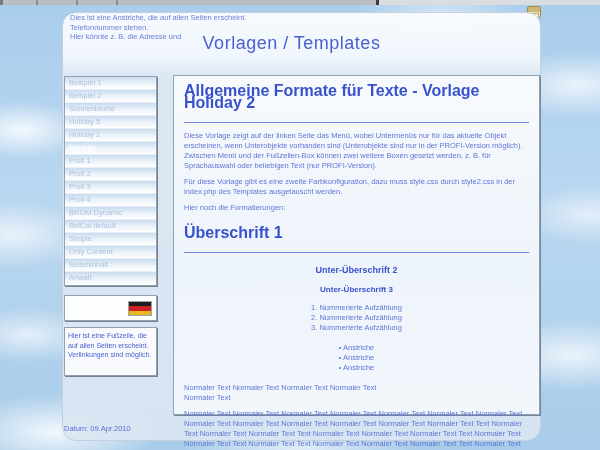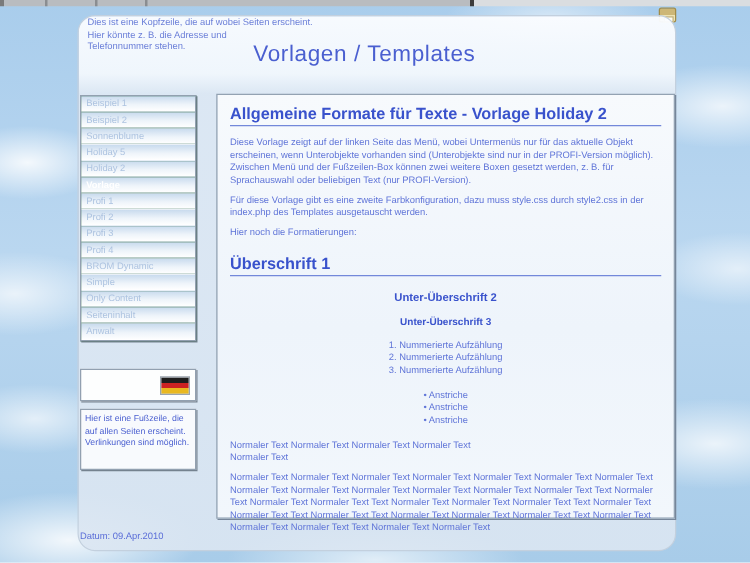--- a/index.html
+++ b/index.html
@@ -59,22 +59,22 @@
 
   .footer-box { position:absolute; left:64px; top:327px; width:93px; min-height:49px;
     background:#f8fafd; border:1px solid #92a0b0; box-shadow:1px 1px 0 #74828f;
     padding:3px 3px; font-size:7px; line-height:9.6px; color:#4a5fd0; }
 
   
   .content { position:absolute; left:173px; top:75px; width:367px; height:340px;
     border:1px solid #93a2b2; box-shadow:1px 1px 0 #76869a;
     background:linear-gradient(180deg,#f7fafd 0%, #eef4fb 55%, #f2f7fc 100%);
     padding:9px 10px; color:#6075d8; font-size:7.5px; line-height:10px; }
-  .content h1 { font-size:13px; line-height:12px; color:#3952cc; font-weight:bold;
-    padding-bottom:3px; border-bottom:1px solid #7388da; margin-bottom:8px; }
+  .content h1 { font-size:16px; line-height:12px; color:#3952cc; font-weight:bold;
+    padding-bottom:13px; border-bottom:1px solid #7388da; margin-bottom:8px; }
   .content .section-h1 { margin-top:14px; }
   .content p { margin:6px 0; }
   .sub2 { text-align:center; font-weight:bold; color:#3952cc; font-size:9px; margin:12px 0 4px; }
   .sub3 { text-align:center; font-weight:bold; color:#3952cc; font-size:8px; margin:10px 0 8px; }
   .olist { counter-reset:li; margin:8px 0 4px; }
   .olist .li { text-align:center; line-height:10px; }
   .olist .li::before { counter-increment:li; content:counter(li) ".  "; }
   .ulist { margin:10px 0 10px; }
   .ulist .li { text-align:center; line-height:10px; }
   .ulist .li::before { content:"• "; }
@@ -90,39 +90,40 @@
   <span class="tick" style="left:36px"></span>
   <span class="tick" style="left:76px"></span>
   <span class="tick" style="left:116px"></span>
 </div>
 
 <div class="print-icon"></div>
 
 <div class="page"></div>
 
 <div class="header-note">
-  <div>Dies ist eine Kopfzeile, die auf wobei Seiten erscheint.</div>
+  <div>Dies ist eine Anstriche, die auf allen Seiten erscheint.</div>
+  <div>Telefonnummer stehen.</div>
   <div>Hier könnte z. B. die Adresse und</div>
-  <div>Telefonnummer stehen.</div>
 </div>
 
 <div class="page-title">Vorlagen / Templates</div>
 
 <div class="menu-box">
   <div class="menu-item">Beispiel 1</div>
   <div class="menu-item">Beispiel 2</div>
   <div class="menu-item">Sonnenblume</div>
   <div class="menu-item">Holiday 5</div>
   <div class="menu-item">Holiday 2</div>
   <div class="menu-item active">Vorlage</div>
   <div class="menu-item">Profi 1</div>
   <div class="menu-item">Profi 2</div>
   <div class="menu-item">Profi 3</div>
   <div class="menu-item">Profi 4</div>
   <div class="menu-item">BROM Dynamic</div>
+  <div class="menu-item">BelCal default</div>
   <div class="menu-item">Simple</div>
   <div class="menu-item">Only Content</div>
   <div class="menu-item">Seiteninhalt</div>
   <div class="menu-item">Anwalt</div>
 </div>
 
 <div class="flag-box">
   <div class="flag"></div>
 </div>
 

